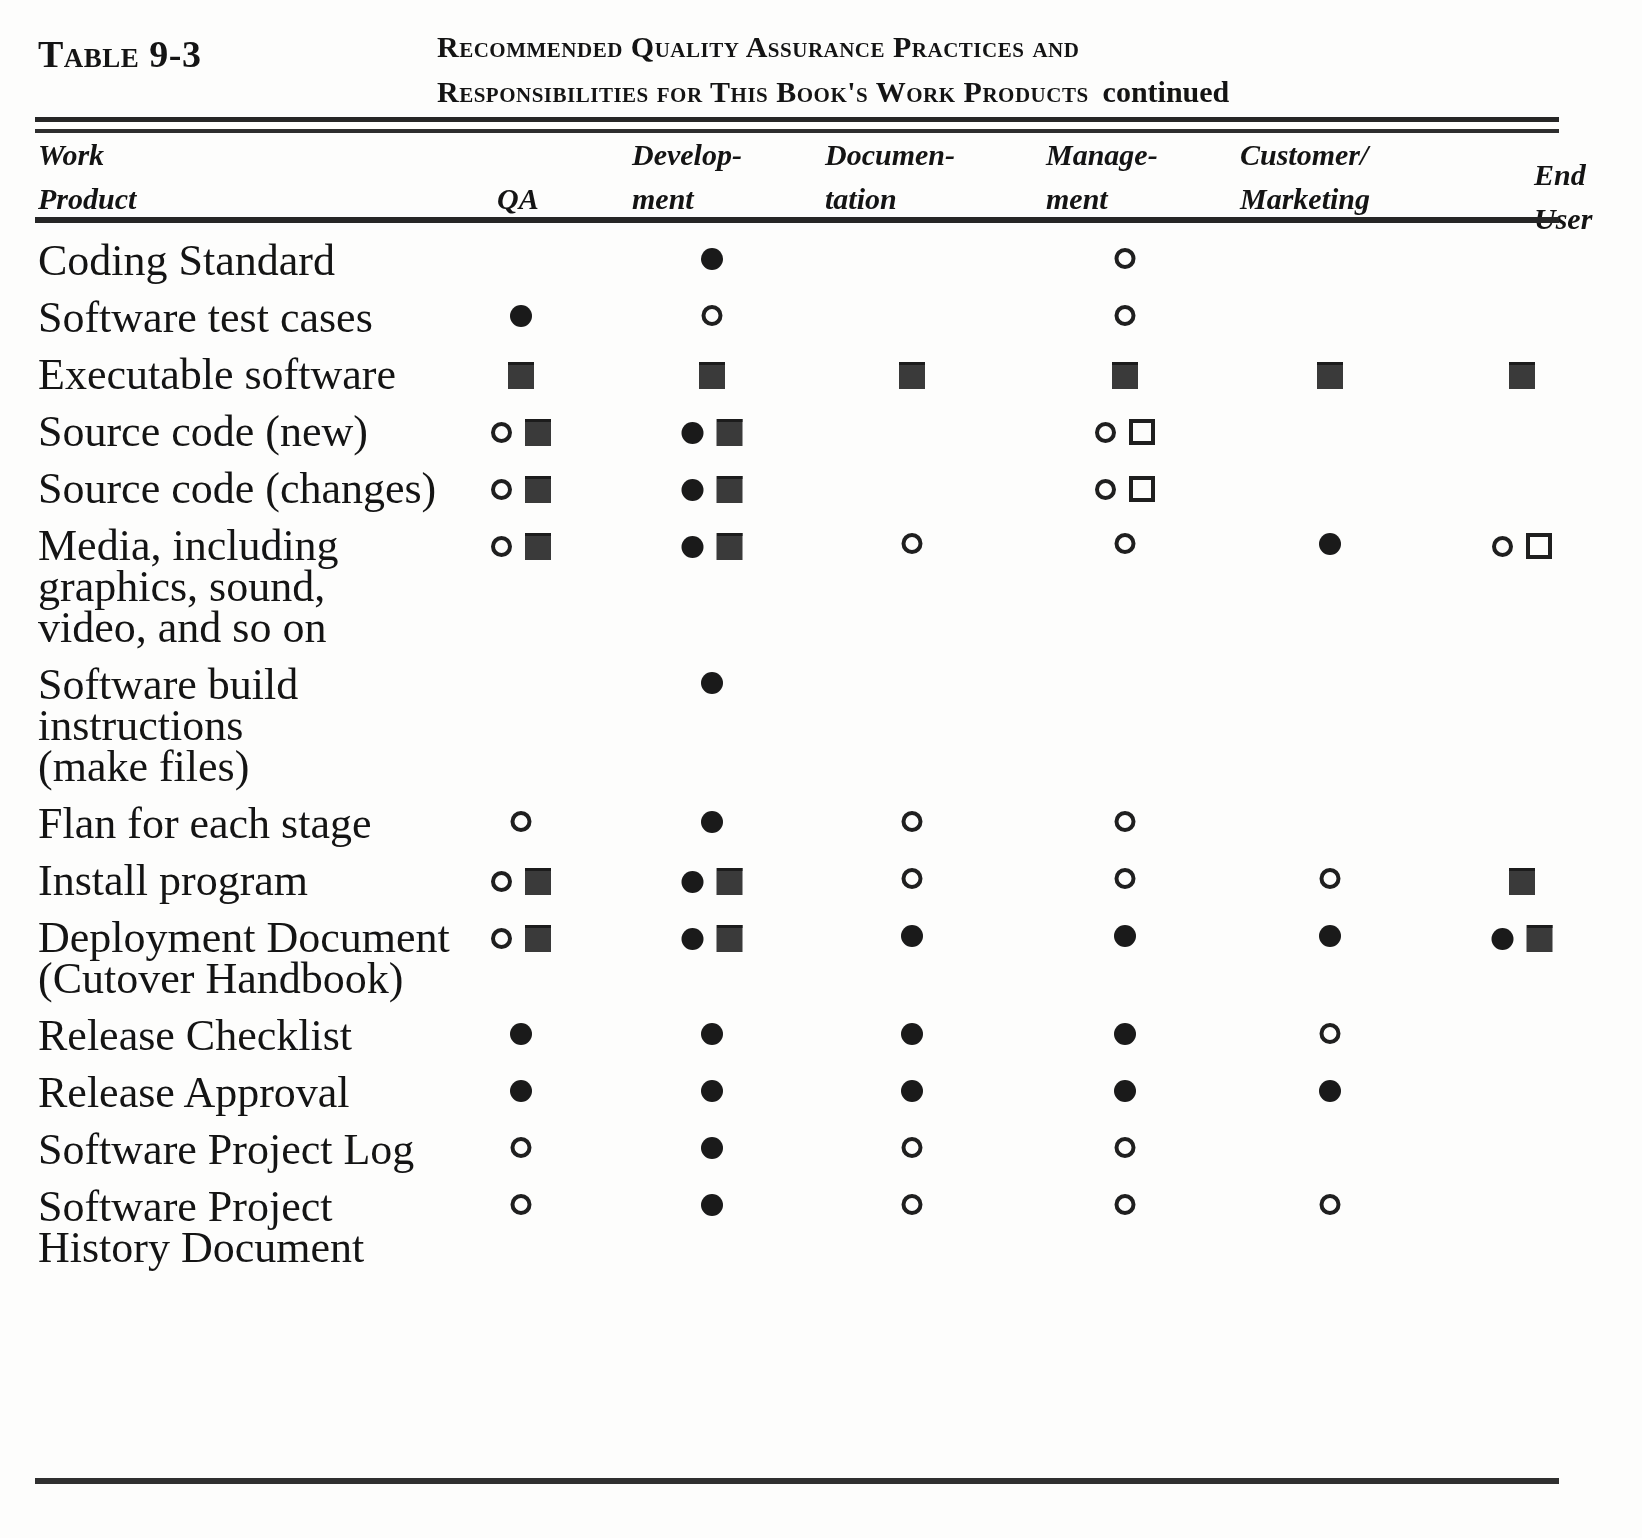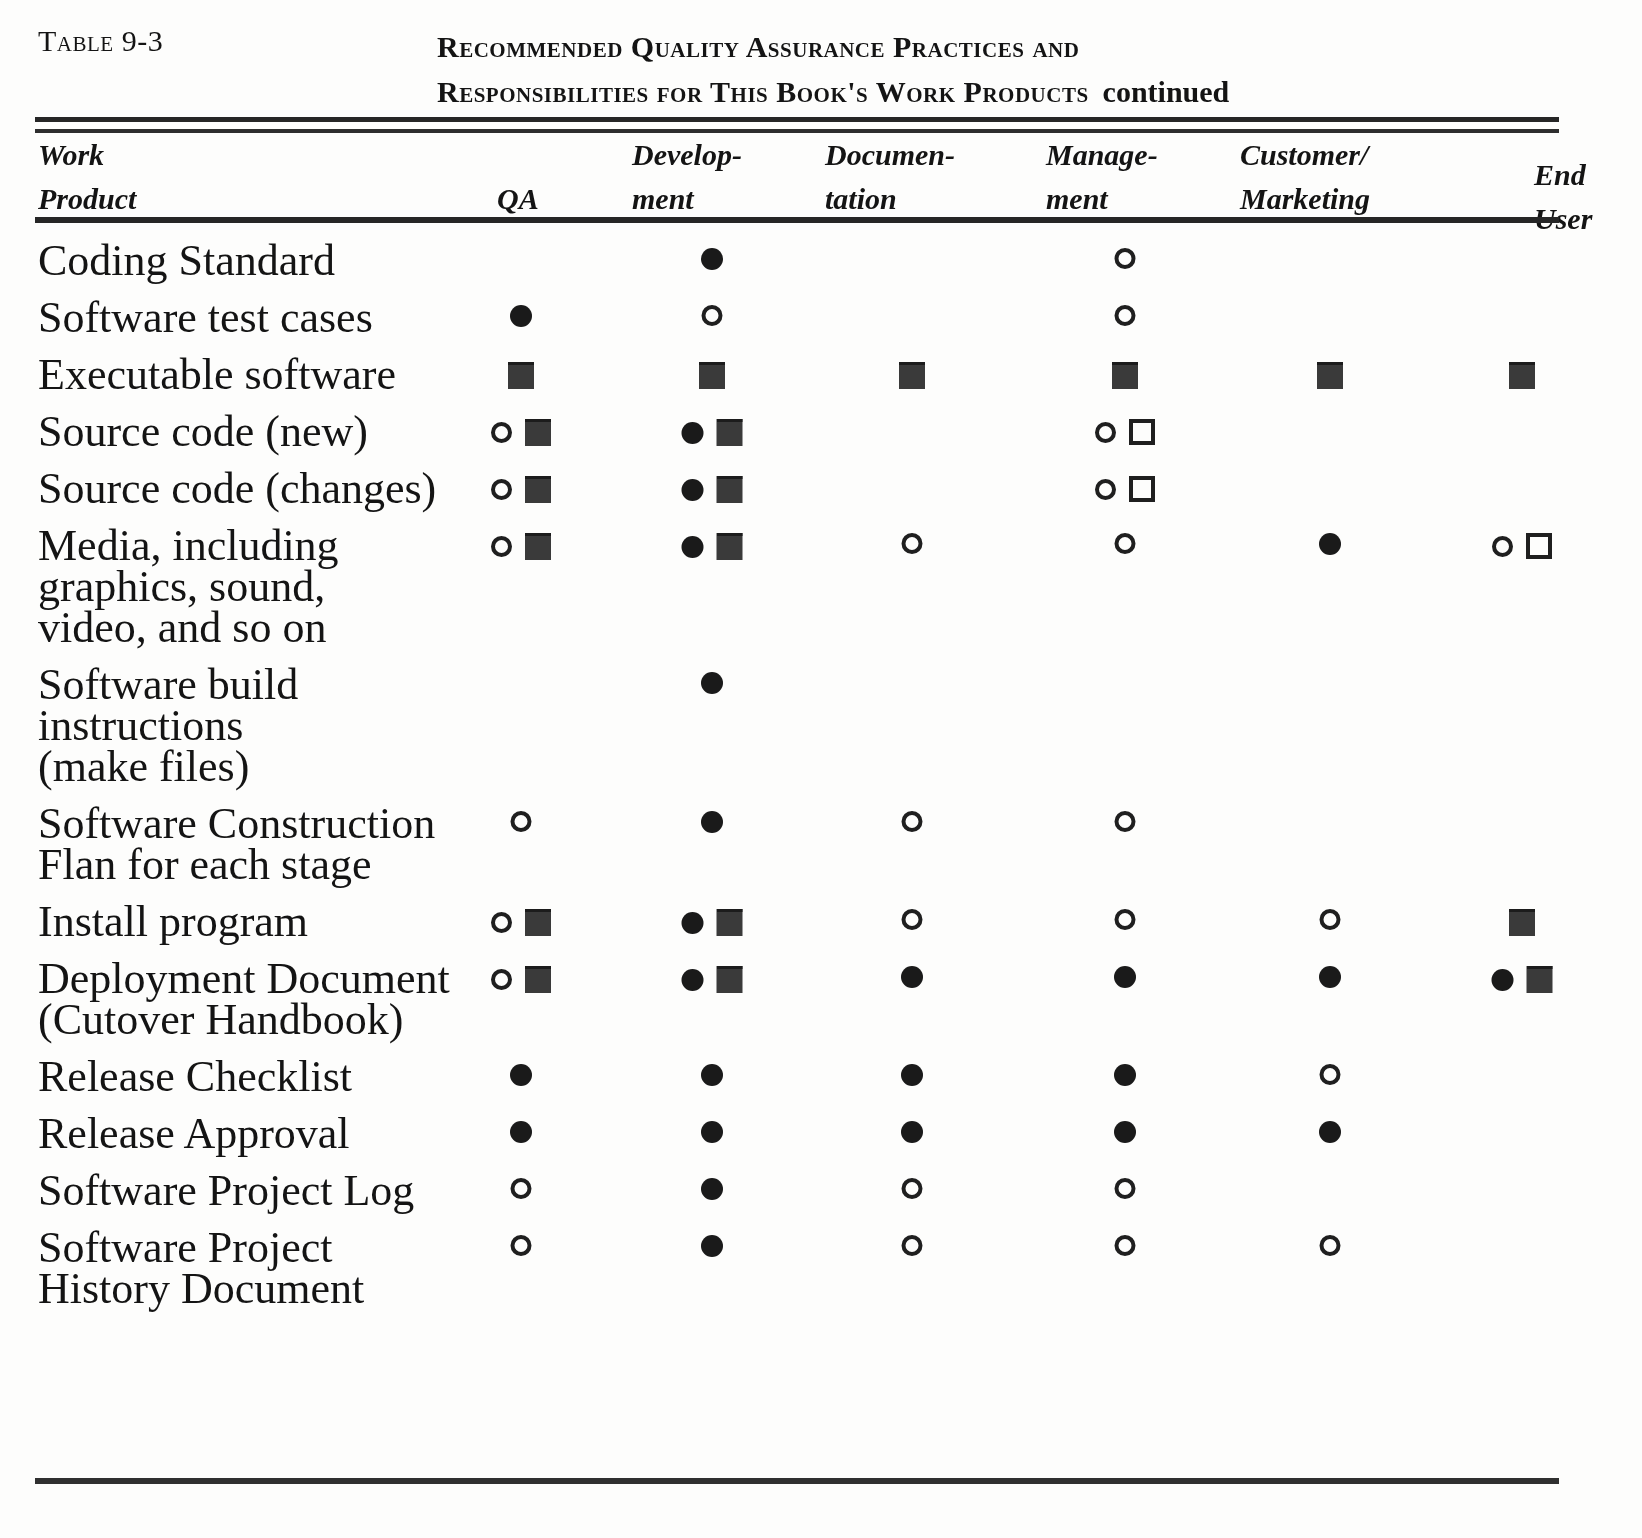--- a/index.html
+++ b/index.html
@@ -6,22 +6,22 @@
   .page{
     position:relative;
     width:1642px;height:1538px;
     background:#fdfdfc;
     font-family:"Liberation Serif","DejaVu Serif",serif;
     color:#141414;
     overflow:hidden;
   }
   
   .table-label{
-    position:absolute;left:38px;top:24px;
-    font-variant:small-caps;font-weight:normal;font-size:30px;letter-spacing:.5px;
+    position:absolute;left:38px;top:32px;
+    font-variant:small-caps;font-weight:bold;font-size:38px;letter-spacing:.5px;
   }
   .title-lines{
     position:absolute;left:390px;top:24px;
     font-variant:small-caps;font-weight:bold;font-size:30px;letter-spacing:.5px;
     line-height:45px;
     margin-left:47px;
   }
   .title-continued{
     font-variant:normal;font-weight:bold;letter-spacing:0;
     margin-left:14px;
@@ -246,21 +246,20 @@
         <div class="cell col-dev">
           <span class="sym filled-circle"></span>
         </div>
         <div class="cell col-doc"></div>
         <div class="cell col-mgmt"></div>
         <div class="cell col-cust"></div>
         <div class="cell col-end"></div>
       </div>
       <div class="trow">
         <div class="product">
-          <div>Software  Construction</div>
           <div>Flan for each stage</div>
         </div>
         <div class="cell col-qa">
           <span class="sym open-circle"></span>
         </div>
         <div class="cell col-dev">
           <span class="sym filled-circle"></span>
         </div>
         <div class="cell col-doc">
           <span class="sym open-circle"></span>

